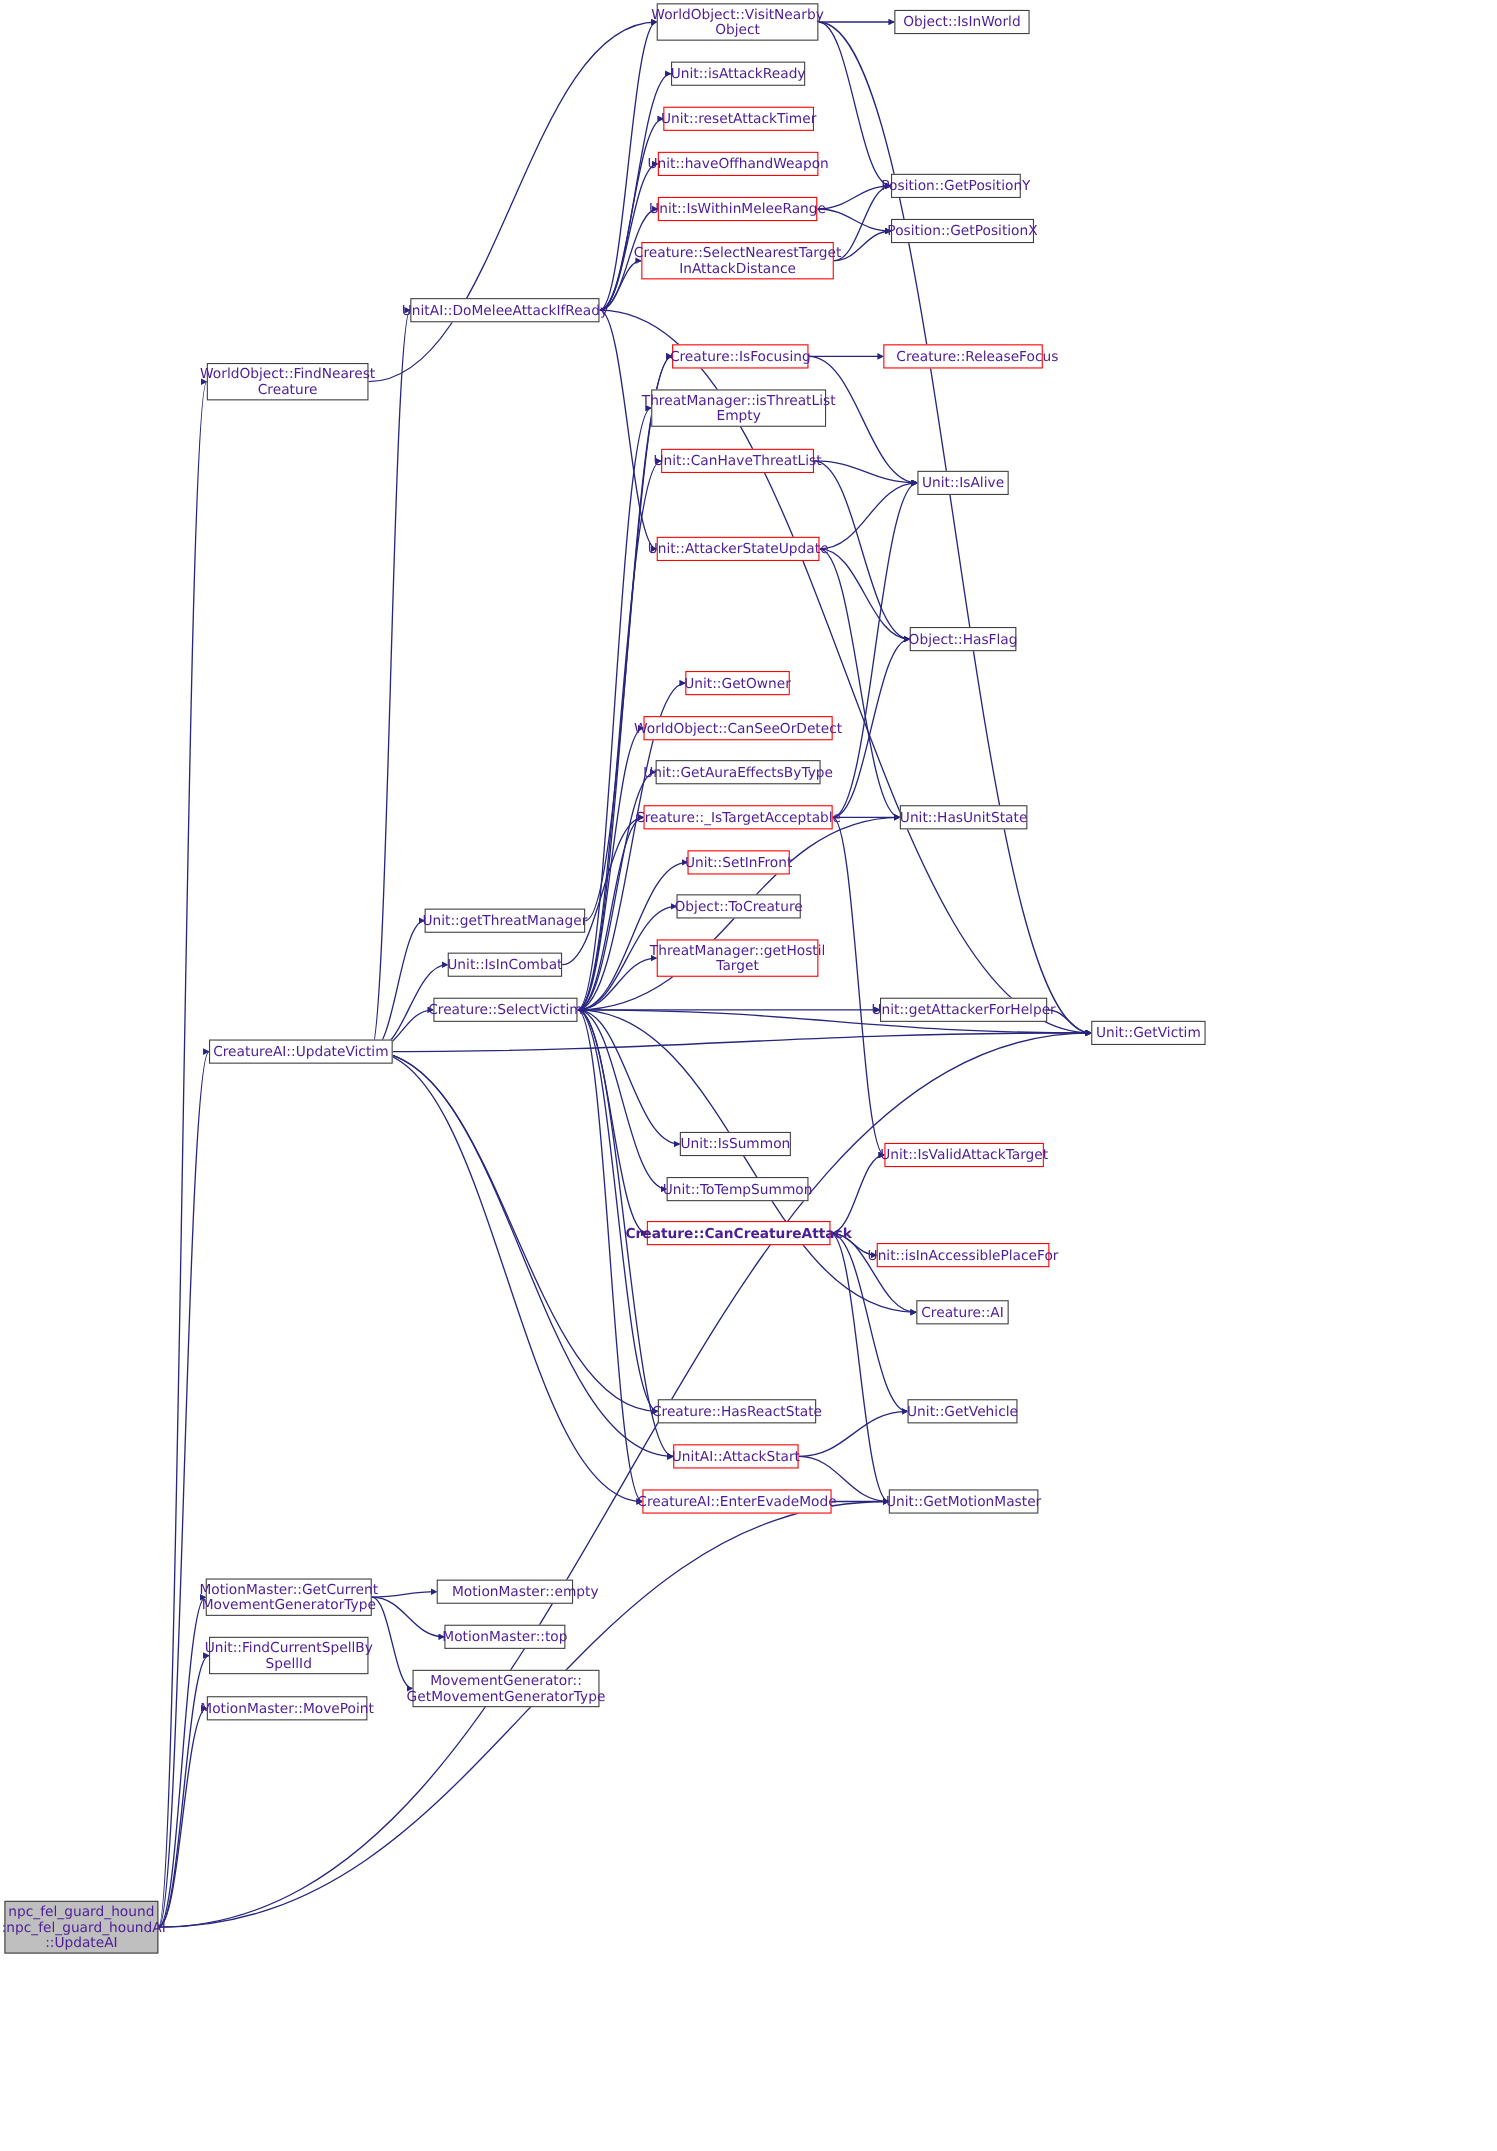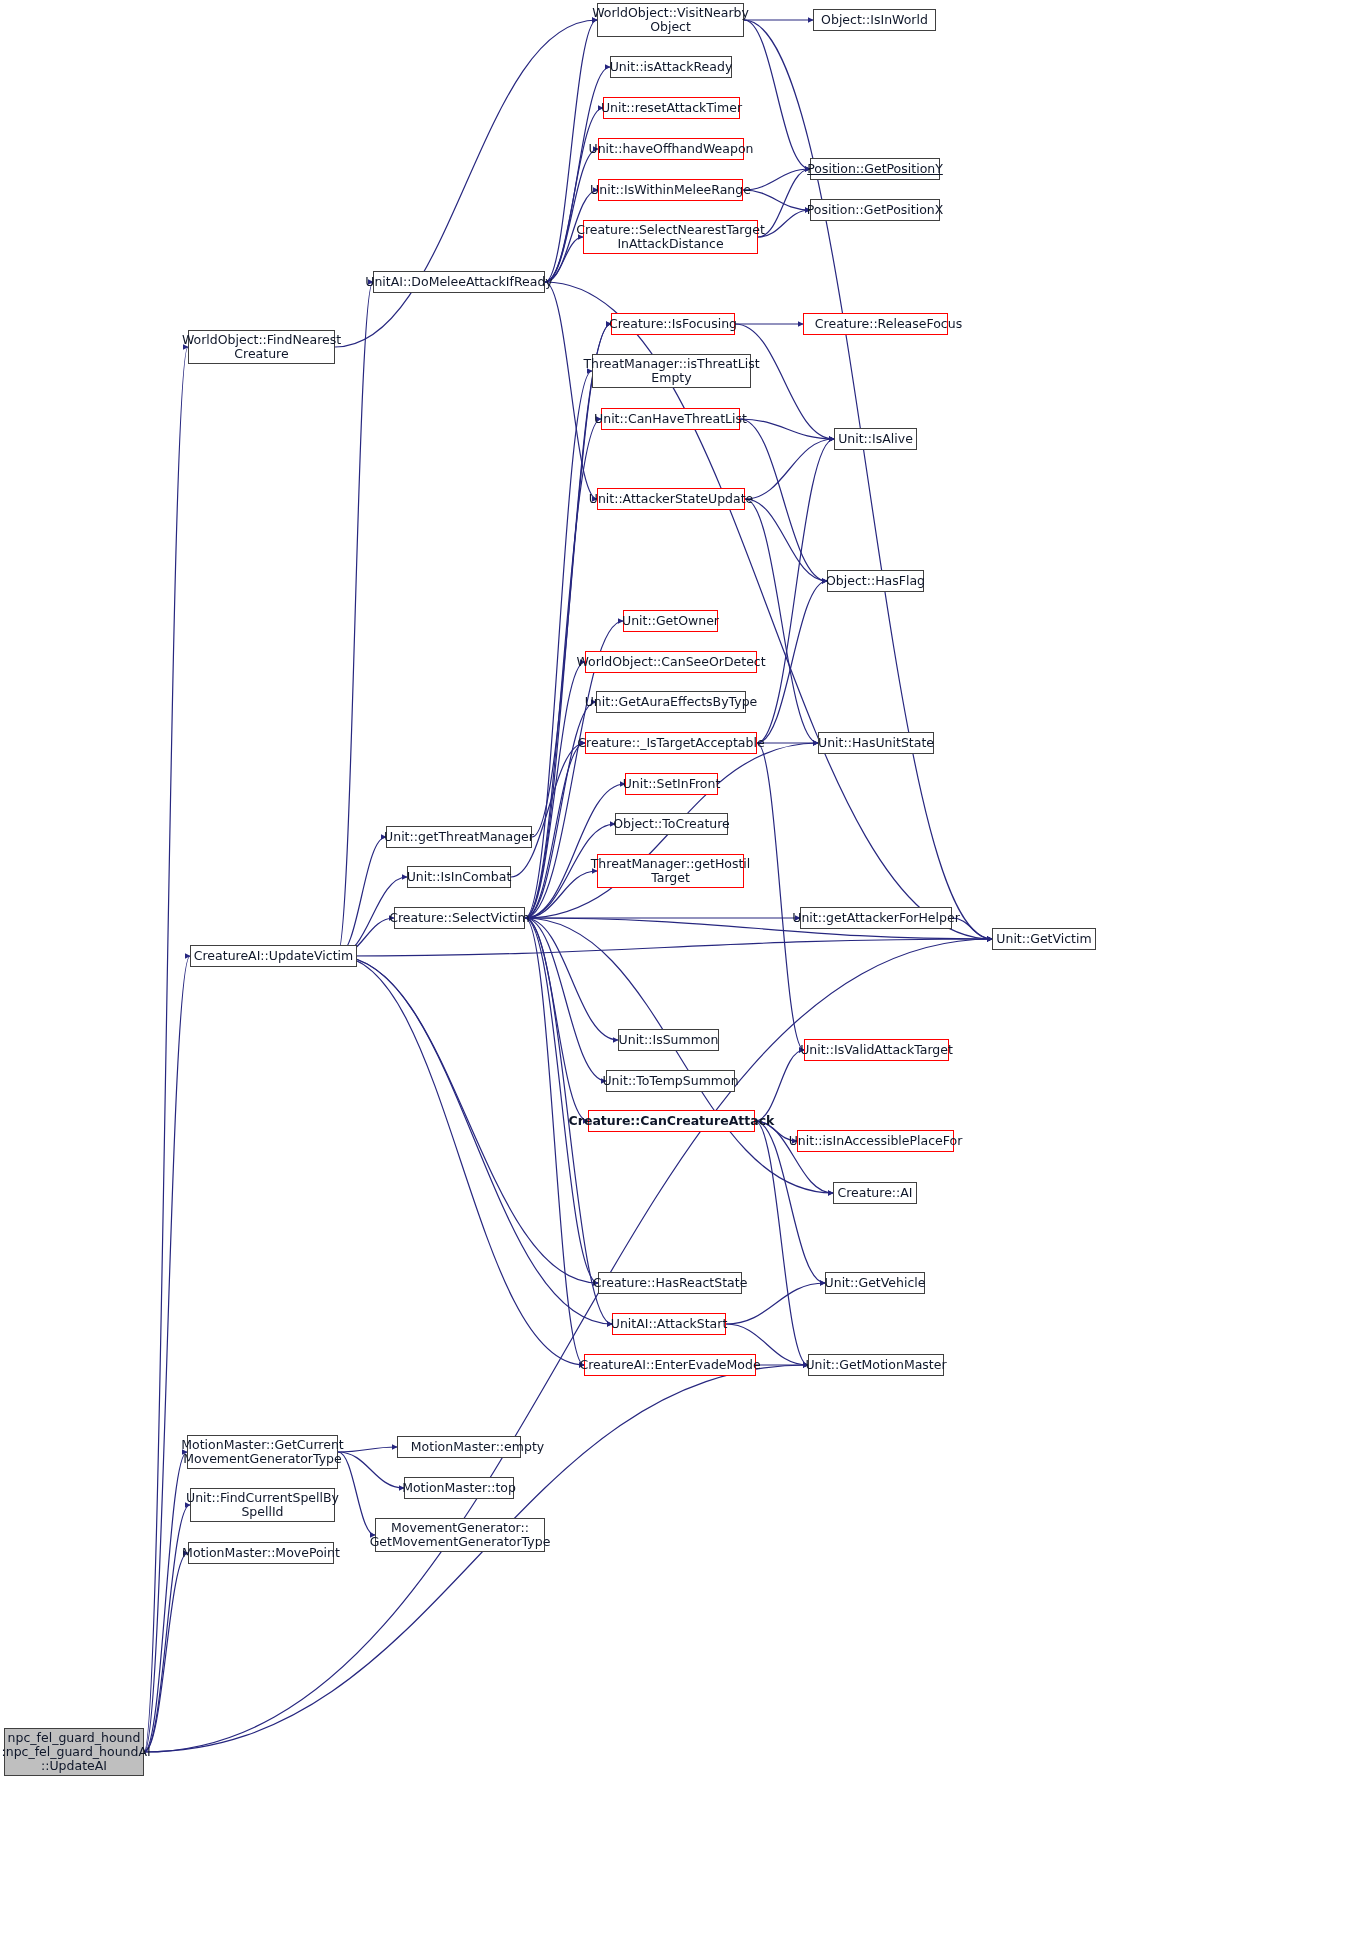--- a/index.html
+++ b/index.html
@@ -12,21 +12,21 @@
     overflow:hidden;
   }
   svg#edges{position:absolute;left:0;top:0;width:1361px;height:1955px;}
   .node{
     position:absolute;
     box-sizing:border-box;
     display:flex;align-items:center;justify-content:center;
     text-align:center;
     font-size:12.5px;
     line-height:1.12;
-    color:#0f172a;
+    color:#4c1d95;
     background:#ffffff;
     border:1px solid #404040;
     white-space:pre-line;
     padding:1px 3px;
     z-index:5;
   }
   .node.red{border:1px solid #ff0000;}
   .node.root{background:#bfbfbf;border:1px solid #404040;}
 </style>
 </head>
@@ -118,21 +118,21 @@
         <path d="M 338 1452 C 354.65 1452, 358.35 1535, 375 1535" marker-end="url(#arrow)" stroke="#26267f"></path>
       </g>
   </svg>
   <div id="node-layer">
       <div class="node" style="left: 597px; top: 3px; width: 147px; height: 34px;">WorldObject::VisitNearby
 Object</div>
       <div class="node" style="left: 813px; top: 9px; width: 123px; height: 22px;">Object::IsInWorld</div>
       <div class="node" style="left: 610px; top: 56px; width: 122px; height: 22px;">Unit::isAttackReady</div>
       <div class="node red" style="left: 603px; top: 97px; width: 137px; height: 22px;">Unit::resetAttackTimer</div>
       <div class="node red" style="left: 598px; top: 138px; width: 146px; height: 22px;">Unit::haveOffhandWeapon</div>
-      <div class="node" style="left: 810px; top: 158px; width: 130px; height: 22px; text-decoration: underline;">Position::GetPositionY</div>
+      <div class="node" style="left: 810px; top: 158px; width: 118px; height: 22px;">Position::GetPositionY</div>
       <div class="node red" style="left: 598px; top: 179px; width: 145px; height: 22px;">Unit::IsWithinMeleeRange</div>
       <div class="node" style="left: 810px; top: 199px; width: 130px; height: 22px;">Position::GetPositionX</div>
       <div class="node red" style="left: 583px; top: 220px; width: 175px; height: 34px;">Creature::SelectNearestTarget
 InAttackDistance</div>
       <div class="node" style="left: 373px; top: 271px; width: 172px; height: 22px;">UnitAI::DoMeleeAttackIfReady</div>
       <div class="node red" style="left: 611px; top: 313px; width: 124px; height: 22px;">Creature::IsFocusing</div>
       <div class="node red" style="left: 803px; top: 313px; width: 145px; height: 22px; padding-left: 29px;">Creature::ReleaseFocus</div>
       <div class="node" style="left: 188px; top: 330px; width: 147px; height: 34px;">WorldObject::FindNearest
 Creature</div>
       <div class="node" style="left: 592px; top: 354px; width: 159px; height: 34px;">ThreatManager::isThreatList

